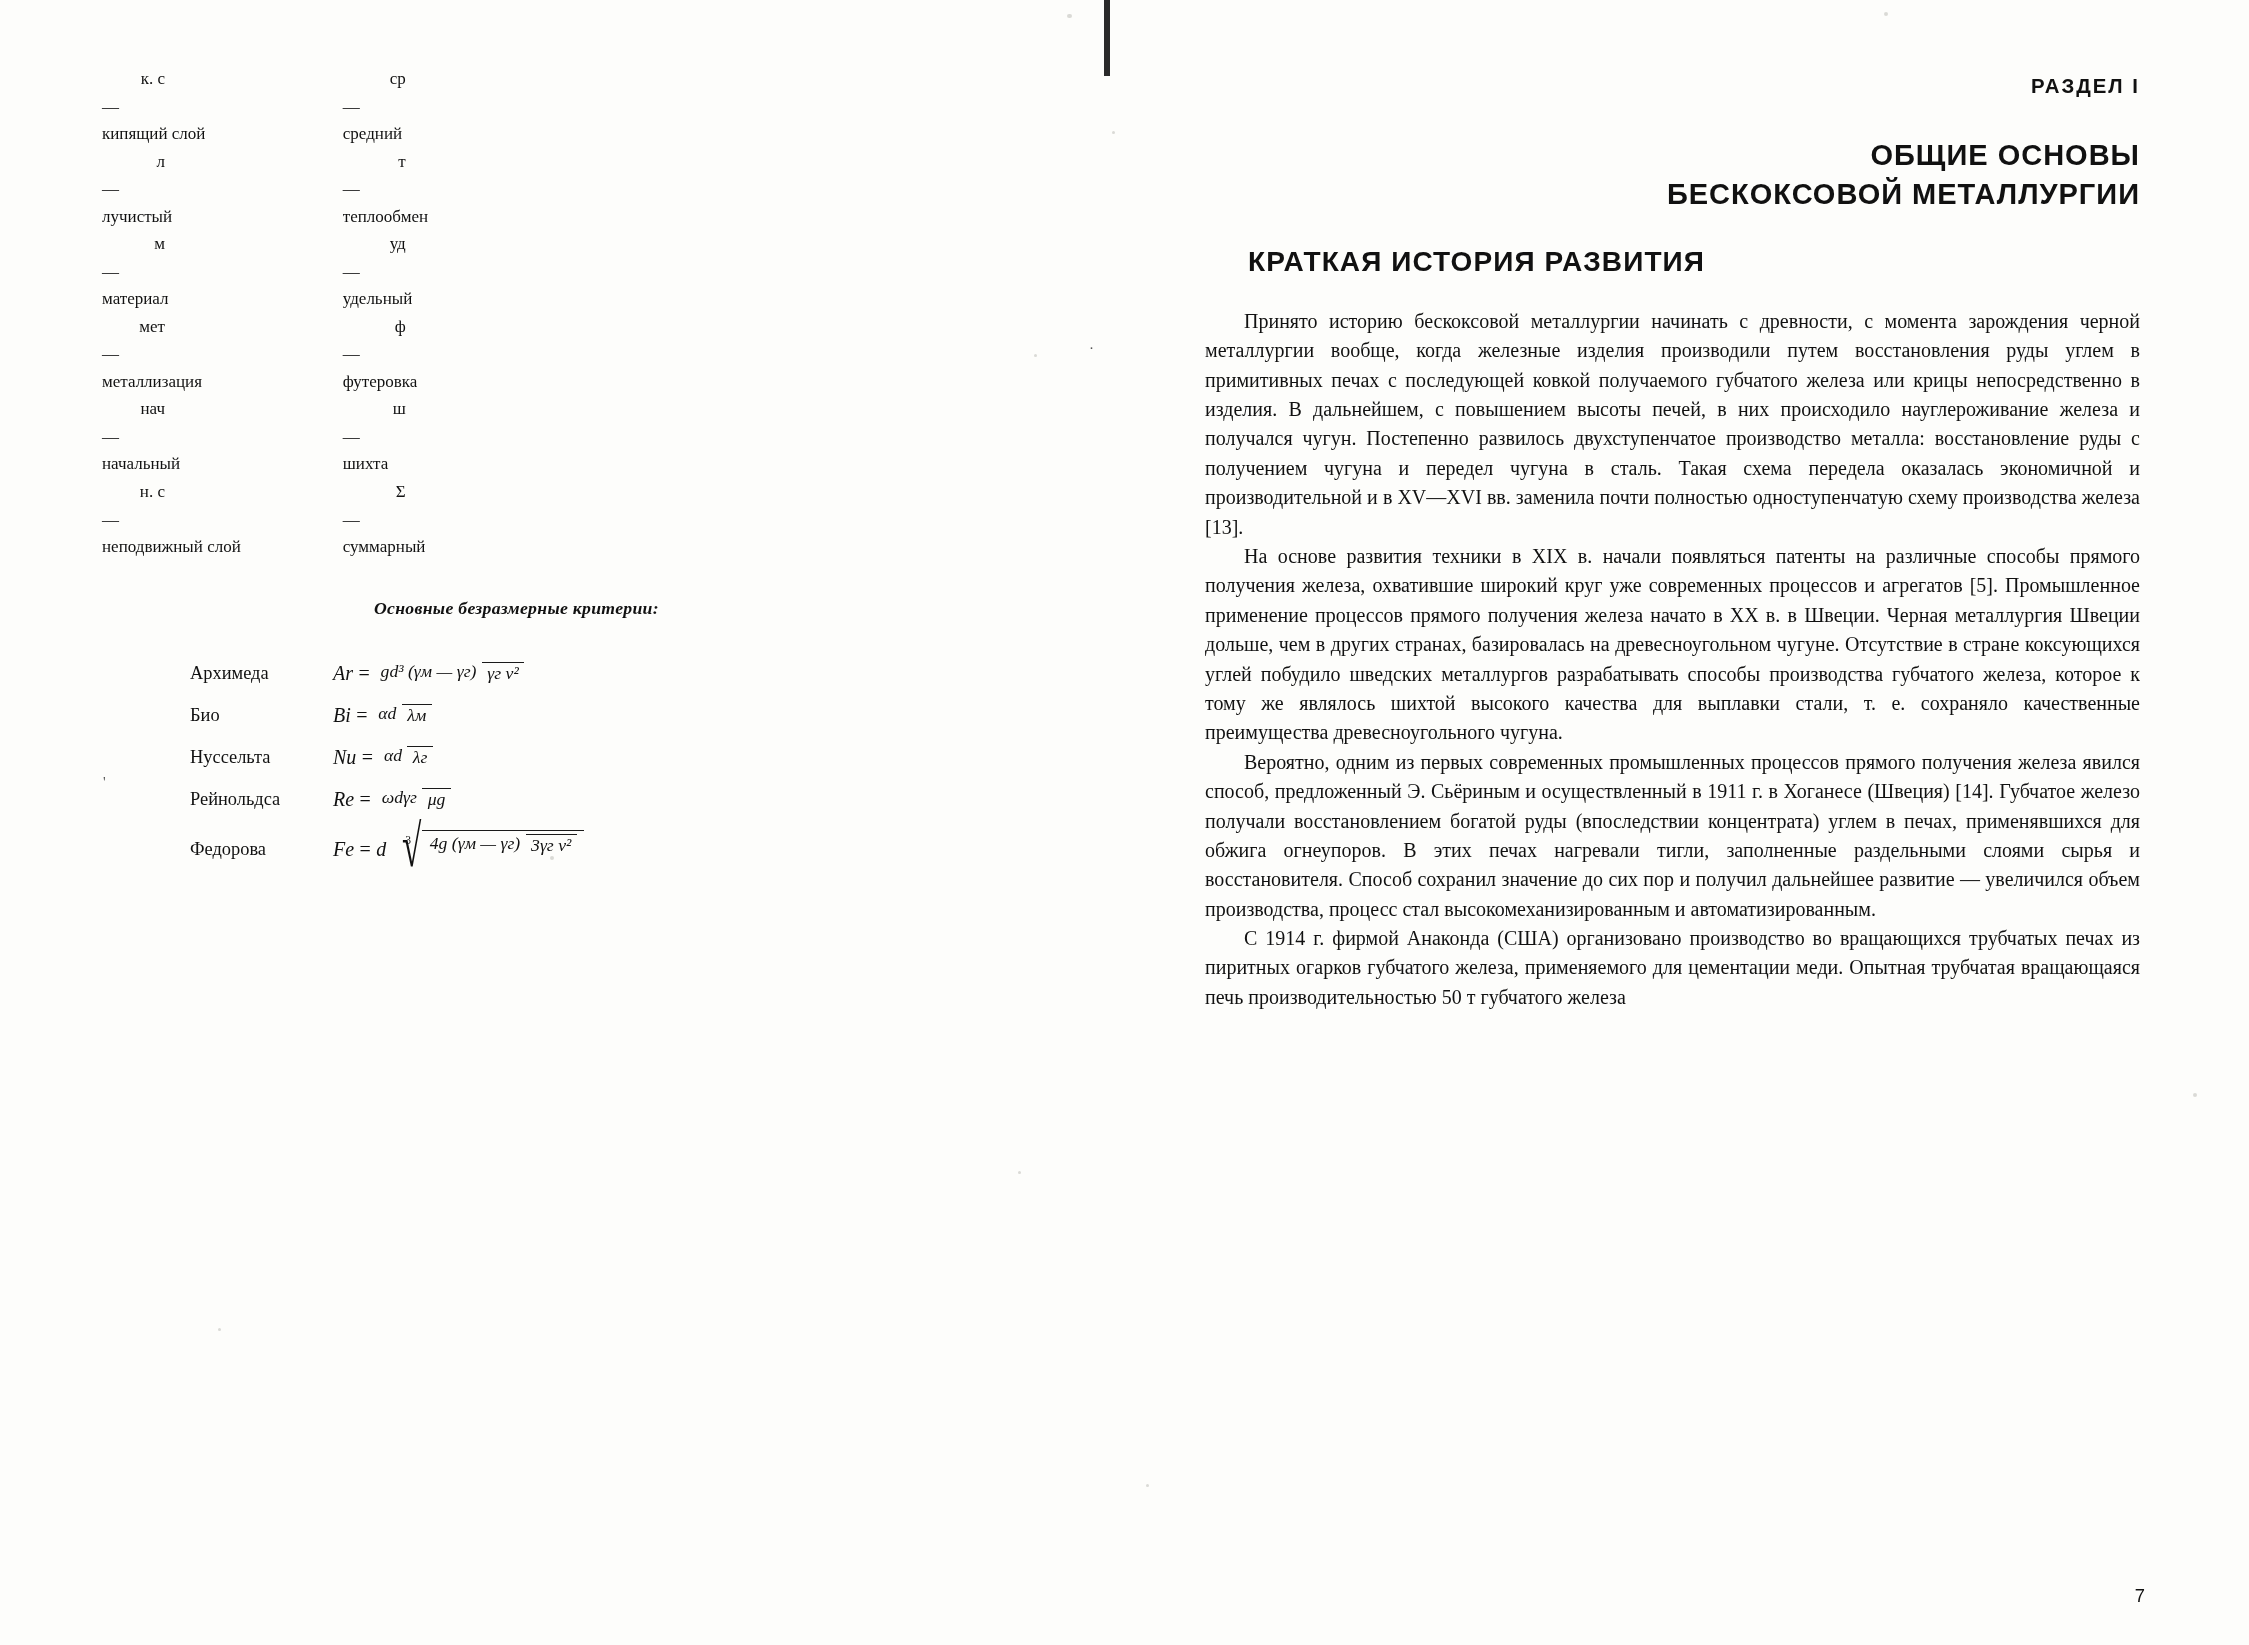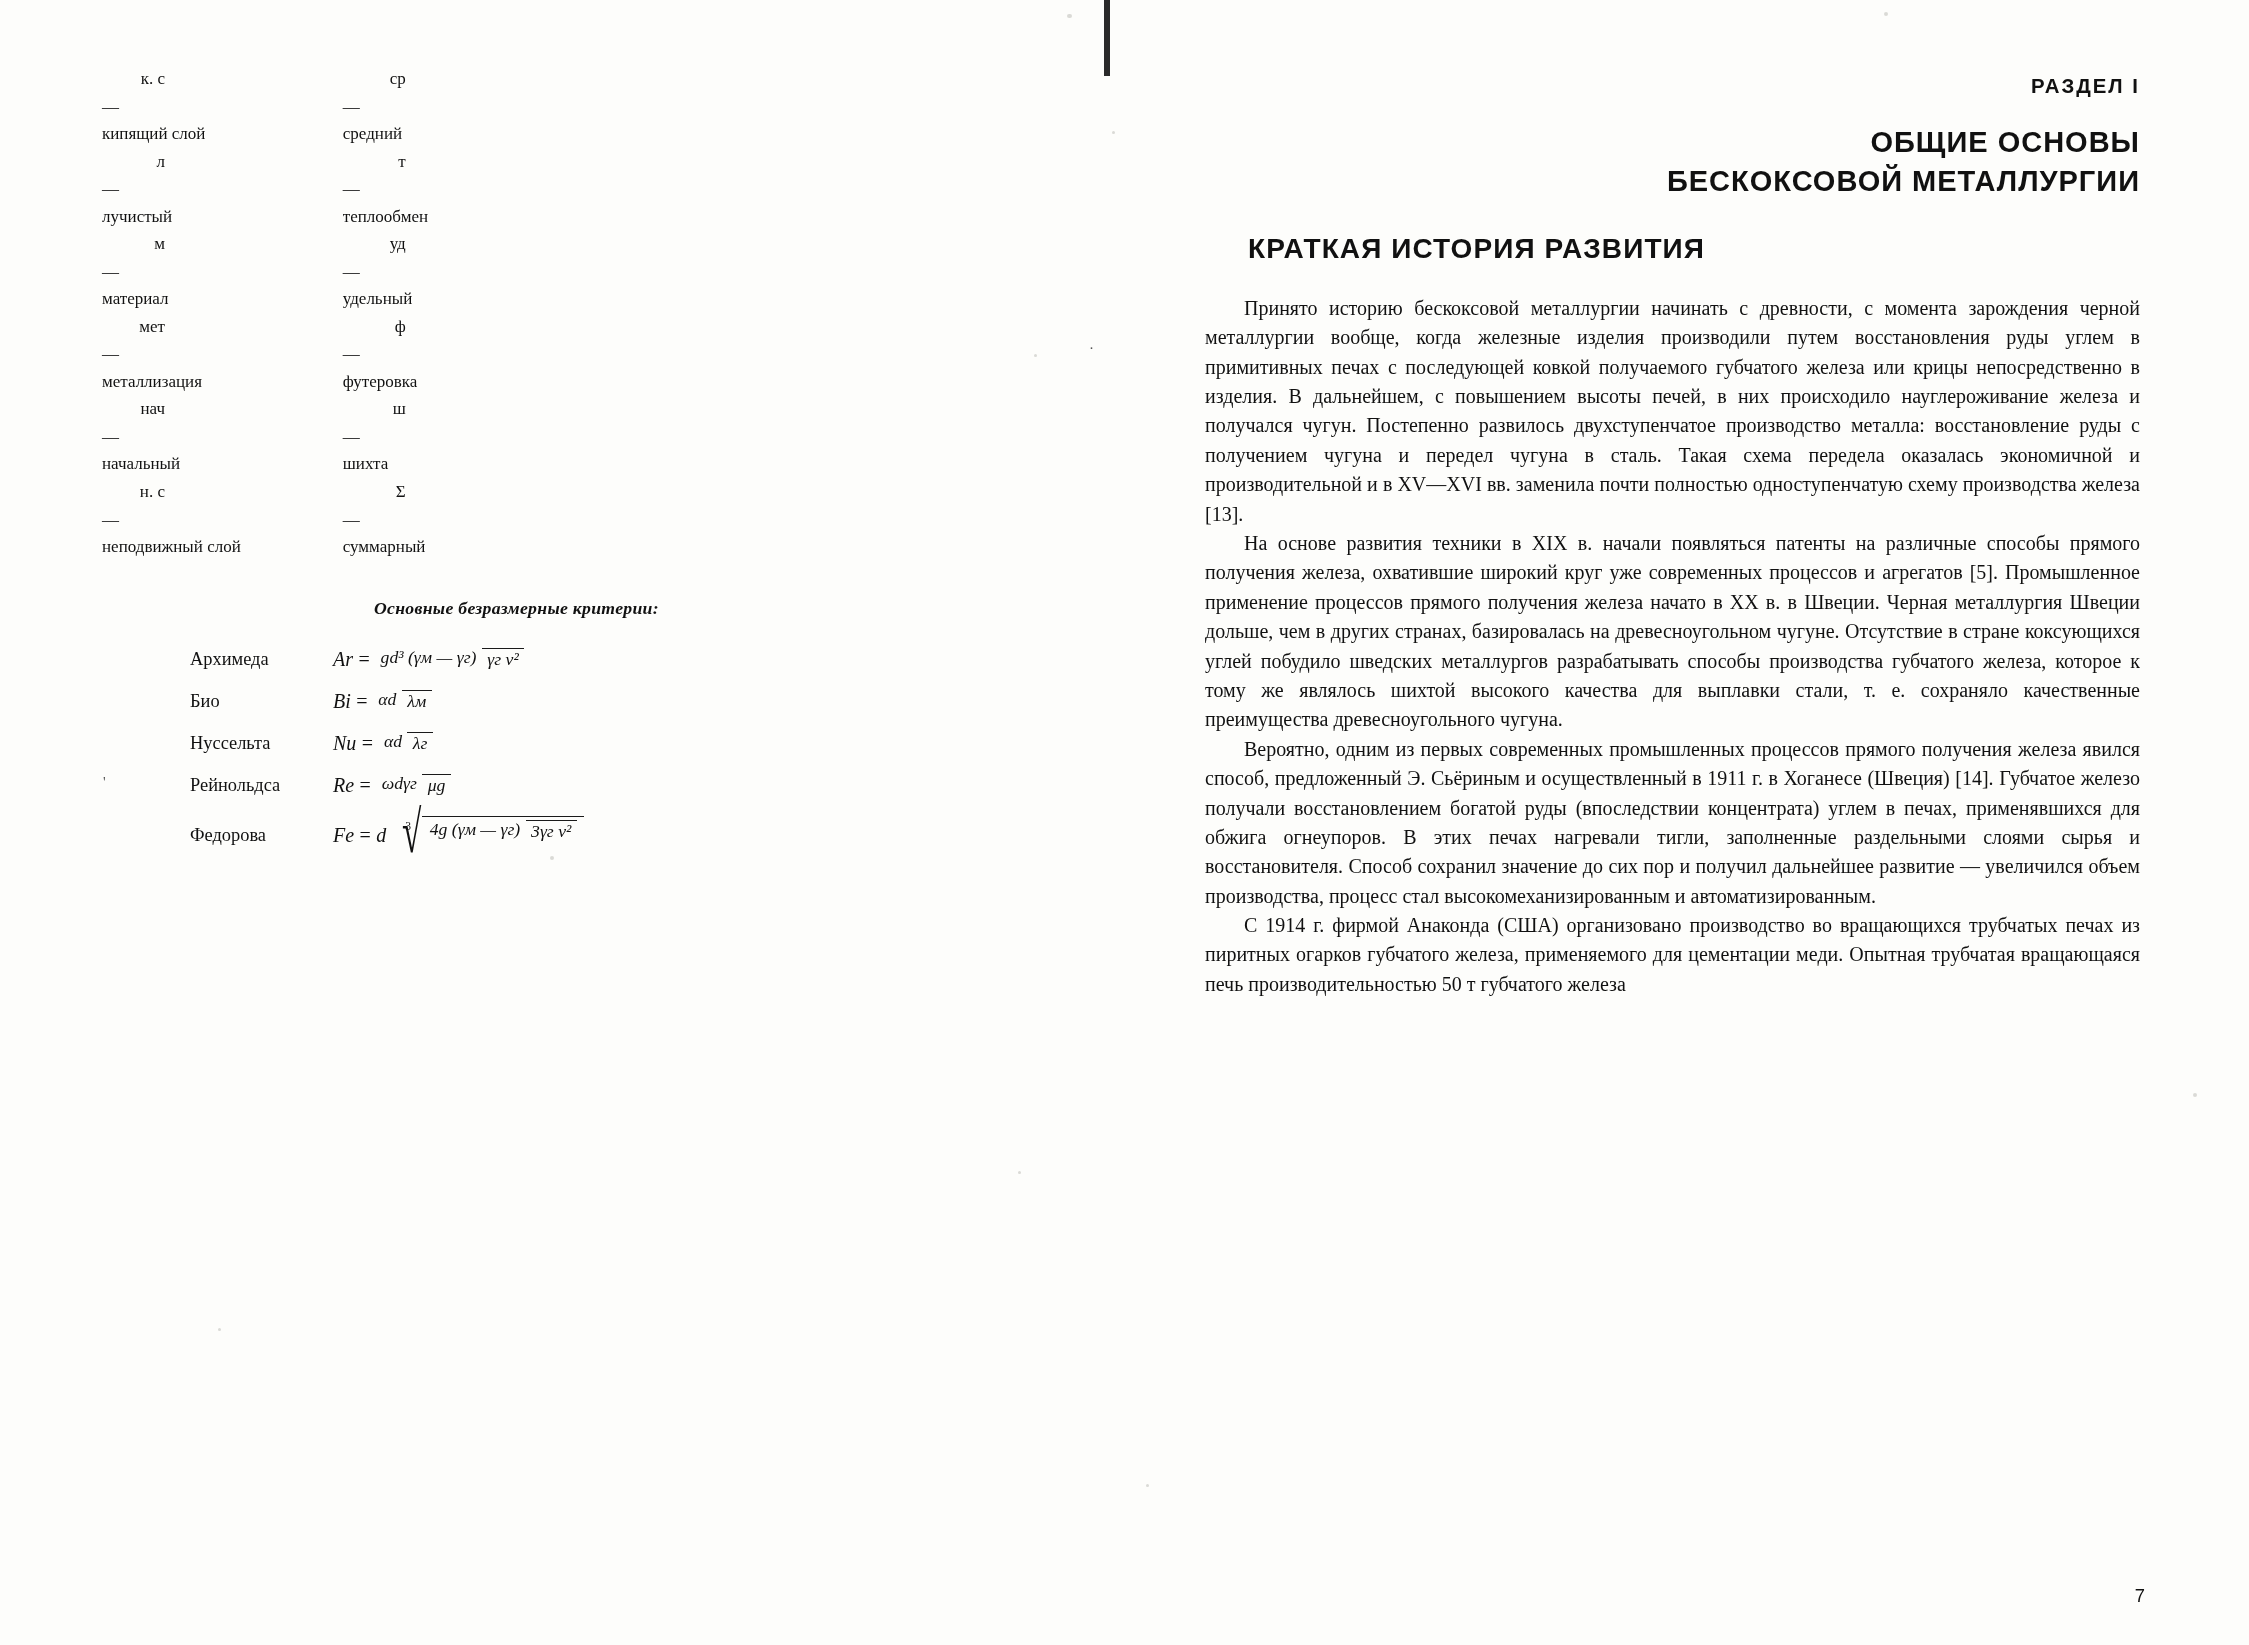--- a/index.html
+++ b/index.html
@@ -62,21 +62,21 @@
   .criteria-title {
     margin-top: 37px;
     margin-left: 272px;
     font-size: 17.7px;
     font-style: italic;
     font-weight: bold;
     letter-spacing: 0.3px;
   }
 
   .formulas {
-    margin-top: 29px;
+    margin-top: 43px;
     margin-left: 88px;
     font-size: 18.4px;
   }
   .formula-row {
     display: flex;
     align-items: center;
     margin-bottom: 19px;
     white-space: nowrap;
   }
   .f-name {
@@ -159,21 +159,21 @@
     font-weight: bold;
     font-size: 20.4px;
     letter-spacing: 2px;
   }
   .section-title {
     text-align: right;
     font-family: "Liberation Sans", sans-serif;
     font-weight: bold;
     font-size: 29px;
     letter-spacing: 1px;
-    margin-top: 25px;
+    margin-top: 38px;
     line-height: 1.36;
   }
   .chapter-label {
     margin-top: 97px;
     margin-left: 54px;
     font-family: "Liberation Sans", sans-serif;
     font-weight: bold;
     font-size: 20px;
     letter-spacing: 2px;
   }

